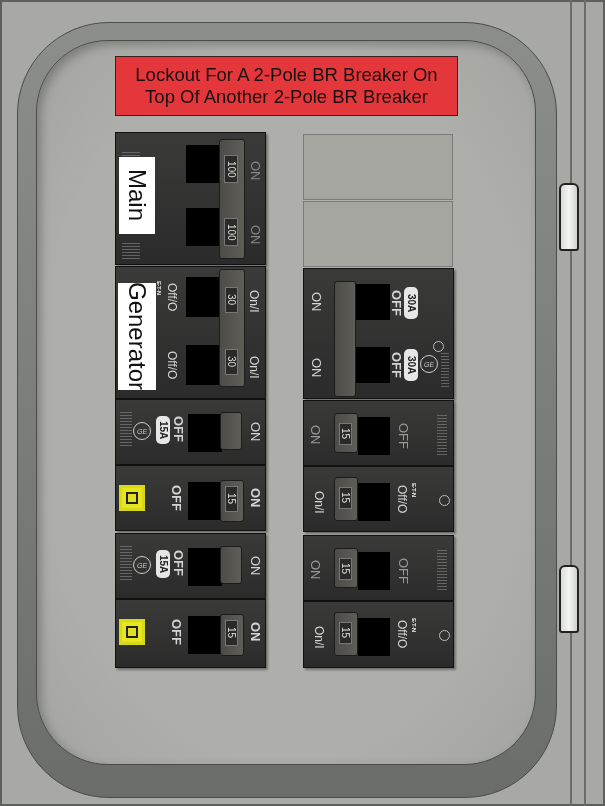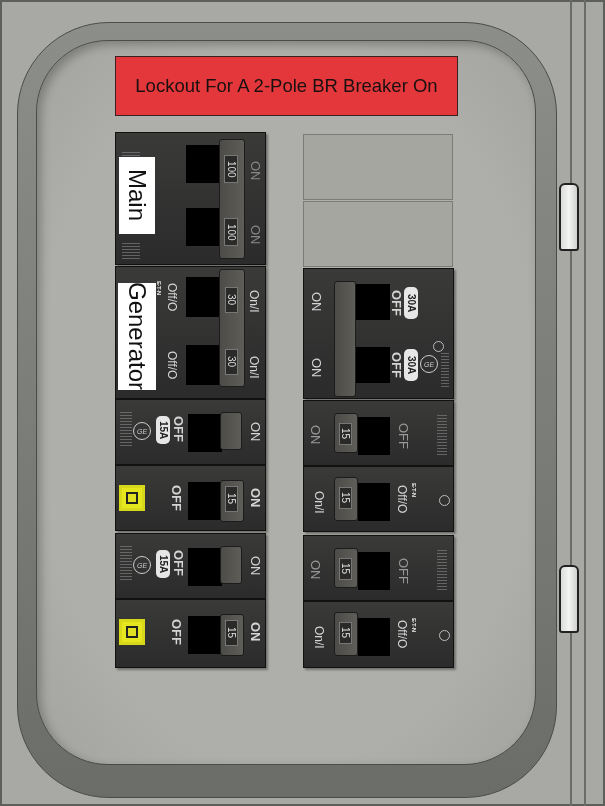--- a/index.html
+++ b/index.html
@@ -33,20 +33,21 @@
 <div class="outer"></div>
 <div class="hinge-rail1"></div>
 <div class="hinge-rail2"></div>
 <div class="frame"></div>
 <div class="inner"></div>
 <div class="hinge" style="top:183px"></div>
 <div class="hinge" style="top:565px"></div>
 
 <div class="title-box">
   <div>Lockout For A 2-Pole BR Breaker On</div>
+  <div>Top Of Another 2-Pole BR Breaker</div>
 </div>
 
 <div class="brk" style="left:115px;top:132px;width:151px;height:133px">
   <div class="fine" style="left:6px;top:18px;width:18px;height:20px"></div>
   <div class="fine" style="left:6px;top:108px;width:18px;height:18px"></div>
   <div class="win" style="left:70px;top:12px;width:38px;height:38px"></div>
   <div class="win" style="left:70px;top:75px;width:38px;height:38px"></div>
   <div class="handle" style="left:103px;top:6px;width:26px;height:120px"></div>
   <div class="amp" style="left:108px;top:22px;width:14px;height:28px">100</div>
   <div class="amp" style="left:108px;top:85px;width:14px;height:28px">100</div>

